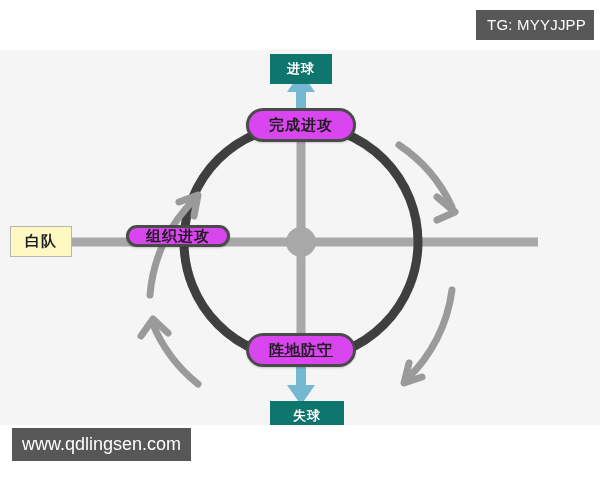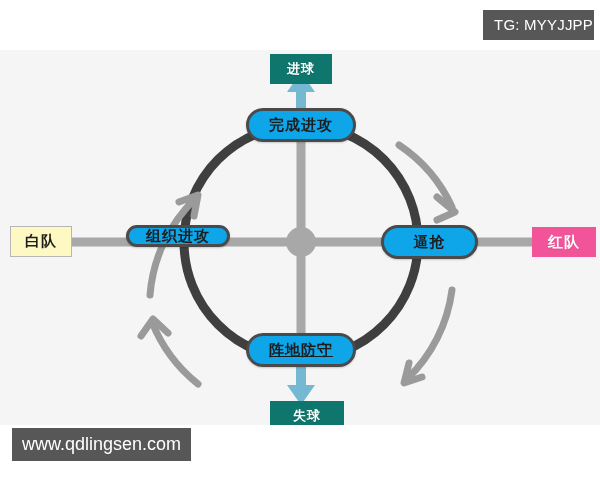--- a/index.html
+++ b/index.html
@@ -17,21 +17,21 @@
 
   
   #tg-badge {
     position: absolute;
     top: 10px;
     right: 6px;
     background: #575757;
     color: #ffffff;
     font-size: 15px;
     line-height: 1;
-    padding: 7px 1px 8px 11px;
+    padding: 7px 8px 8px 11px;
     letter-spacing: 0.2px;
     white-space: nowrap;
   }
 
   
   #watermark {
     position: absolute;
     left: 12px;
     bottom: 19px;
     background: #575757;
@@ -54,21 +54,21 @@
   }
   #diagram-svg {
     position: absolute;
     left: 0;
     top: 0;
   }
 
   
   .pill {
     position: absolute;
-    background: #0ea5e9;
+    background: #d946ef;
     border: 3px solid #4a4a4a;
     border-radius: 999px;
     color: #1d1d1d;
     font-weight: bold;
     font-size: 15px;
     letter-spacing: 1px;
     display: flex;
     align-items: center;
     justify-content: center;
     box-sizing: border-box;
@@ -167,25 +167,23 @@
 
       <rect x="296" y="36" width="10" height="30" fill="#74b8d2"></rect>
       <polygon points="301,22 315,42 287,42" fill="#74b8d2"></polygon>
 
       <rect x="296" y="311" width="10" height="30" fill="#74b8d2"></rect>
       <polygon points="301,355 315,335 287,335" fill="#74b8d2"></polygon>
     </g>
   </svg>
 
   <div class="pill" id="node-top">完成进攻</div>
-  <div class="pill" id="node-right">逼抢</div>
   <div class="pill" id="node-bottom">阵地防守</div>
   <div class="pill" id="node-left">组织进攻</div>
 
   <div class="outcome" id="outcome-top">进球</div>
   <div class="outcome" id="outcome-bottom">失球</div>
 
   <div id="team-white">白队</div>
-  <div id="team-red">红队</div>
 
 </div>
 
 <div id="watermark">www.qdlingsen.com</div>
 
 </body></html>

